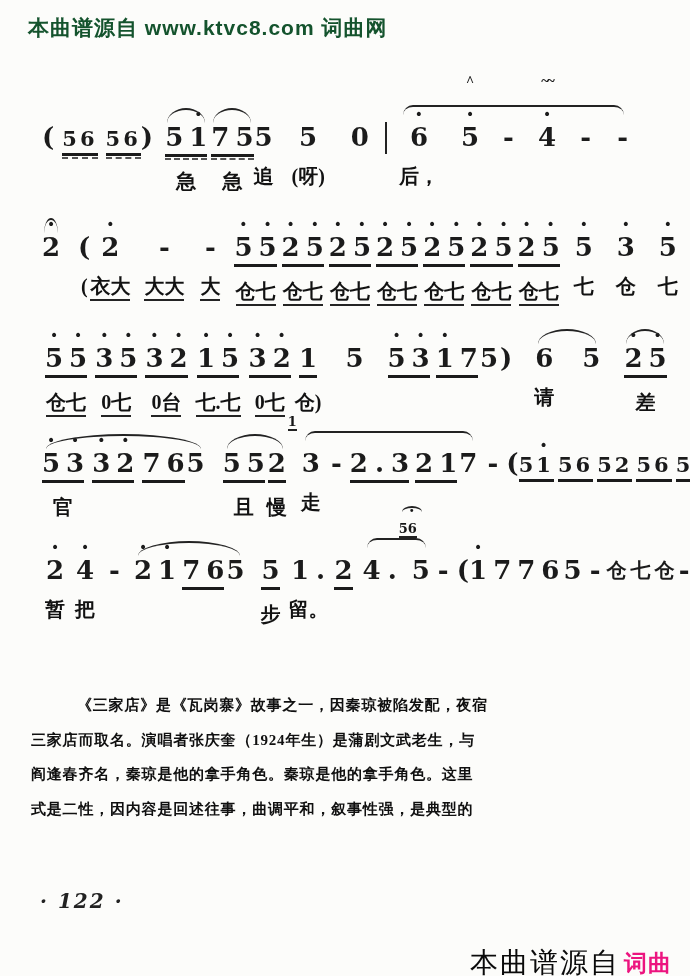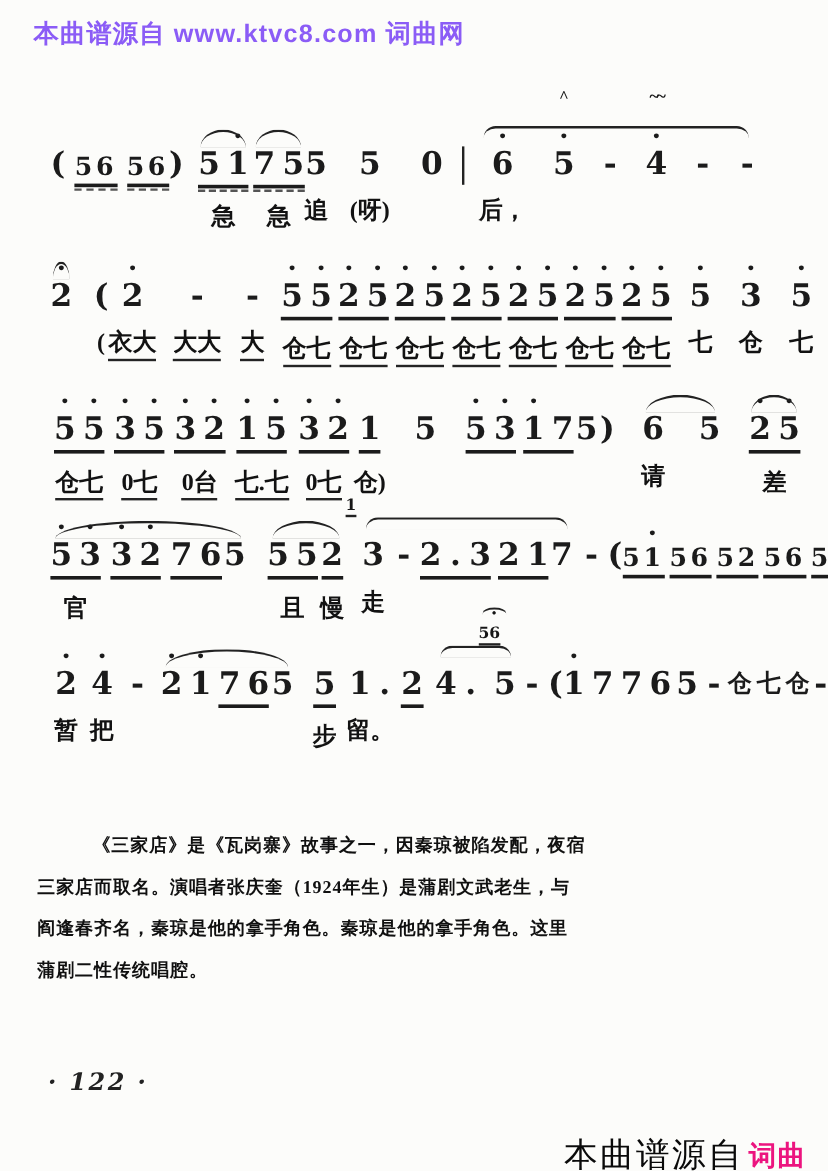--- a/index.html
+++ b/index.html
@@ -5,21 +5,21 @@
   html,body{margin:0;padding:0;background:#e8e8e8;}
   .page{
     position:relative;width:690px;height:976px;margin:0 auto;
     background:#fcfcfa;overflow:hidden;
     font-family:"Liberation Serif",serif;color:#161616;
   }
   
   .wm-top{
     position:absolute;left:28px;top:14px;
     font-family:"Liberation Sans",sans-serif;
-    font-size:21px;font-weight:700;color:#8b5cf6;letter-spacing:1px;white-space:nowrap;
+    font-size:21px;font-weight:700;color:#14532d;letter-spacing:1px;white-space:nowrap;
   }
   
   .mline{position:absolute;left:42px;}
   .toks{display:flex;flex-wrap:nowrap;align-items:flex-start;position:relative;}
   .tok{
     position:relative;display:flex;flex-direction:column;align-items:center;
     padding-top:20px;margin-right:8px;
   }
   .num{
     position:relative;display:flex;
@@ -635,21 +635,21 @@
         </span>
         <span class="arc" style="left: 93px; width: 102px;"></span>
         <span class="arc flat" style="left: 322px; width: 59px;"></span>
       </div>
     </div>
 
   <div class="para">
     <div class="pline indent">《三家店》是《瓦岗寨》故事之一，因秦琼被陷发配，夜宿</div>
     <div class="pline">三家店而取名。演唱者张庆奎（1924年生）是蒲剧文武老生，与</div>
     <div class="pline">阎逢春齐名，秦琼是他的拿手角色。秦琼是他的拿手角色。这里</div>
-    <div class="pline">蒲剧二性传统唱腔。</div>
+    <div class="pline">式是二性，因内容是回述往事，曲调平和，叙事性强，是典型的</div>
   </div>
 
   <div class="pagenum">· 122 ·</div>
 
   <div class="foot-src">本曲谱源自</div>
   <div class="foot-site" style="color: rgb(236, 20, 127);">词曲网</div>
 
 </div>
 
 </body></html>

